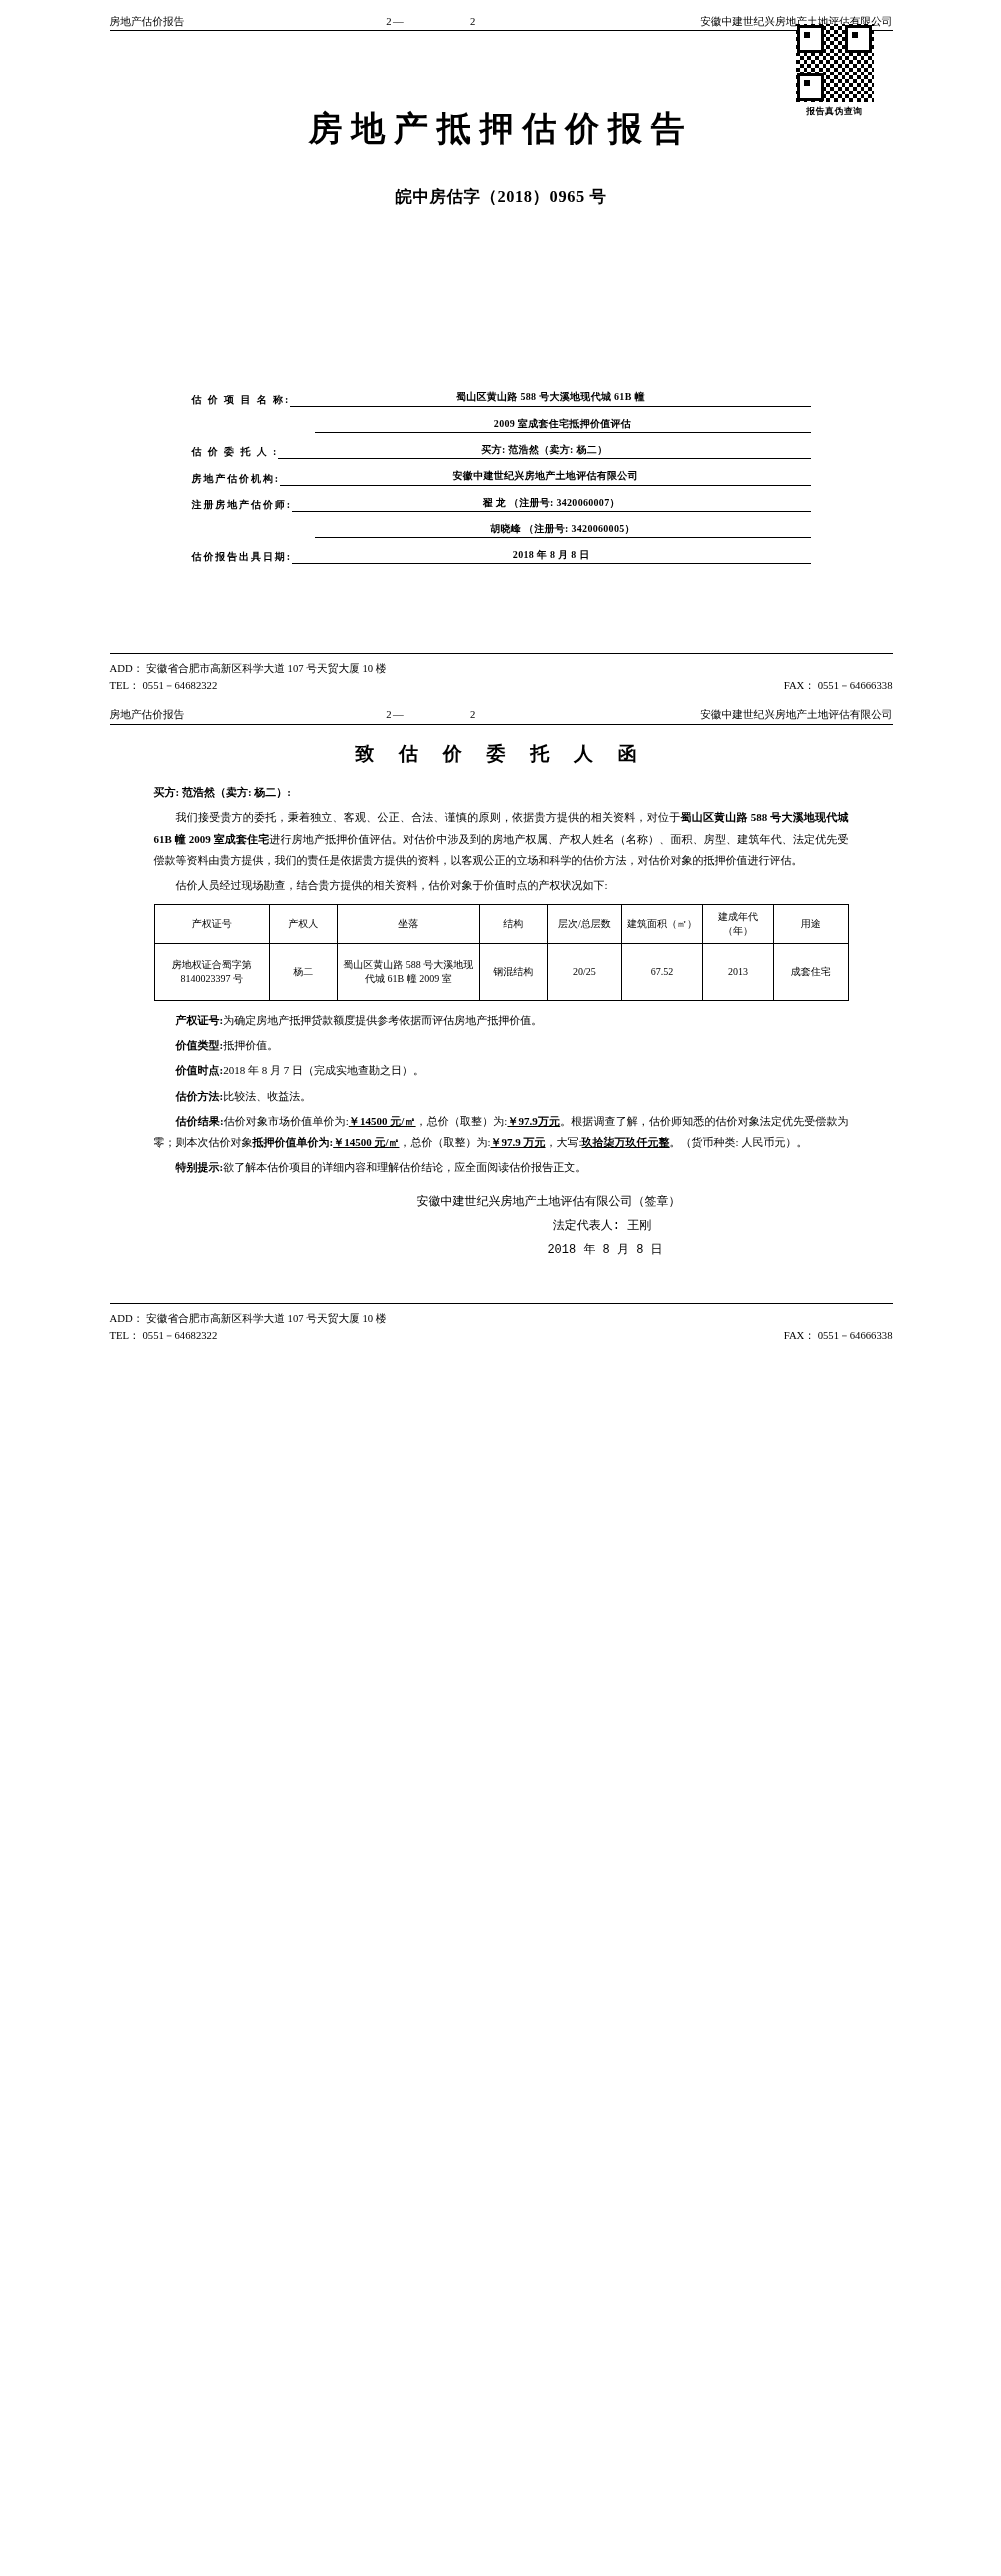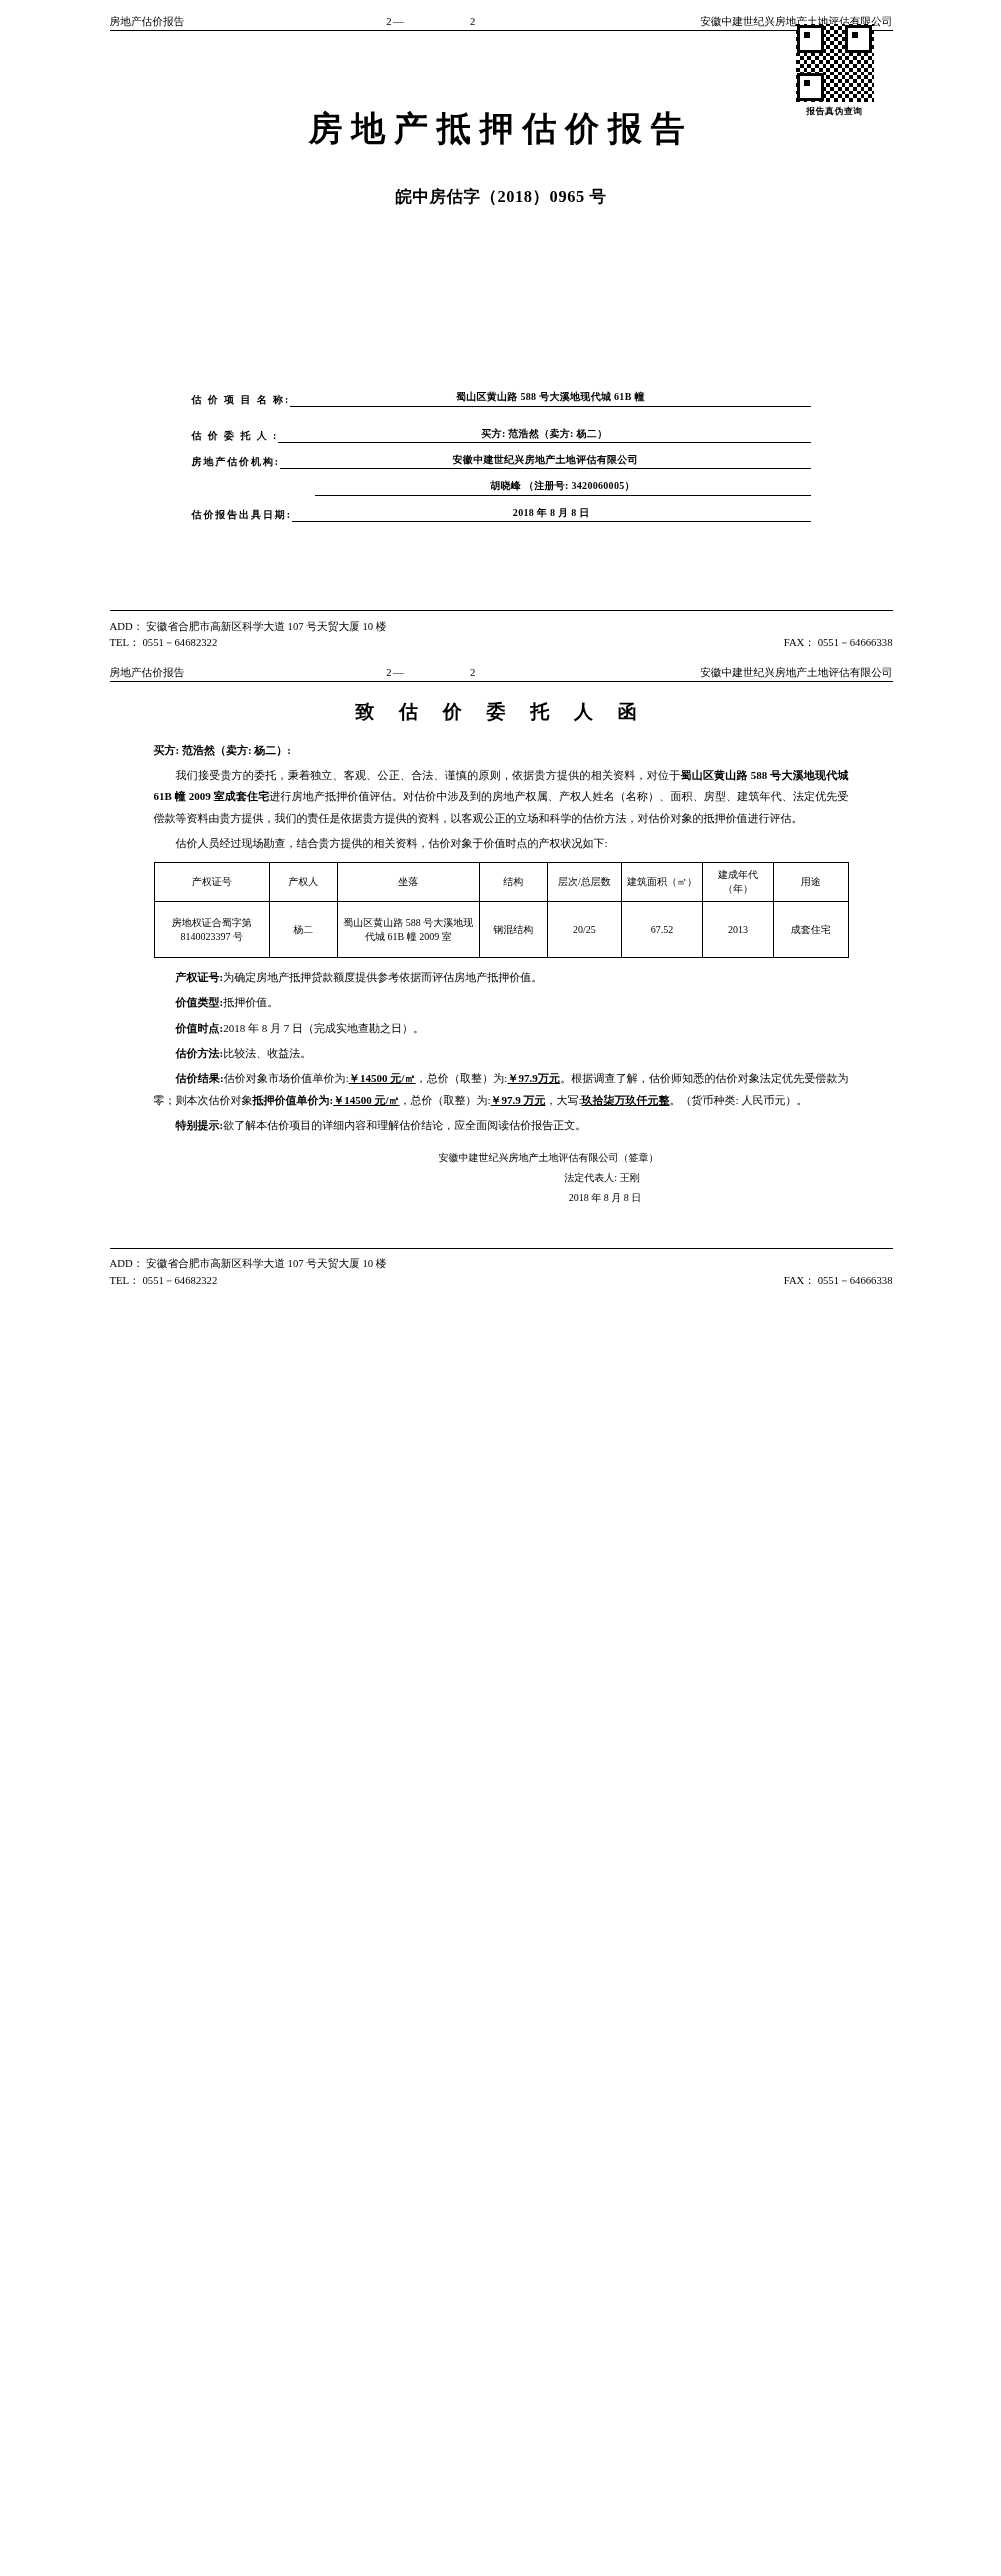--- a/index.html
+++ b/index.html
@@ -172,22 +172,23 @@
     vertical-align: middle;
     padding: 4.4px 2.5px;
     line-height: 1.4;
   }
   table.prop th { font-weight: normal; height: 29px; }
   table.prop td { height: 47px; }
 
   .sign-block {
     width: 695px;
     margin: 11.4px auto 0 auto;
-    font-size: 10px;
+    font-size: 12px;
     line-height: 2.0;
+    font-family: Liberation Mono, monospace;
   }
   .sign-1 { text-align: center; padding-left: 95px; }
   .sign-2 { text-align: center; padding-left: 202px; }
   .sign-3 { text-align: center; padding-left: 208px; }
 </style>
 </head>
 <body>
 
 <div class="page">
 
@@ -221,32 +222,37 @@
   <div class="cover-subtitle">皖中房估字（2018）0965 号</div>
 
   <div class="fields">
 
     <div class="frow">
       <div class="flabel">估 价 项 目 名 称:</div>
       <div class="fval">蜀山区黄山路 588 号大溪地现代城 61B 幢</div>
     </div>
     <div class="fcont">
       <div class="spacer"></div>
+      <div class="fval">2009 室成套住宅抵押价值评估</div>
     </div>
 
     <div class="frow">
       <div class="flabel">估 价 委 托 人 :</div>
       <div class="fval">买方: 范浩然（卖方: 杨二）</div>
     </div>
 
     <div class="frow">
       <div class="flabel">房地产估价机构:</div>
       <div class="fval">安徽中建世纪兴房地产土地评估有限公司</div>
     </div>
 
+    <div class="frow">
+      <div class="flabel">注册房地产估价师:</div>
+      <div class="fval">翟 龙 （注册号: 3420060007）</div>
+    </div>
     <div class="fcont">
       <div class="spacer"></div>
       <div class="fval">胡晓峰 （注册号: 3420060005）</div>
     </div>
 
     <div class="frow">
       <div class="flabel">估价报告出具日期:</div>
       <div class="fval">2018 年 8 月 8 日</div>
     </div>
 

